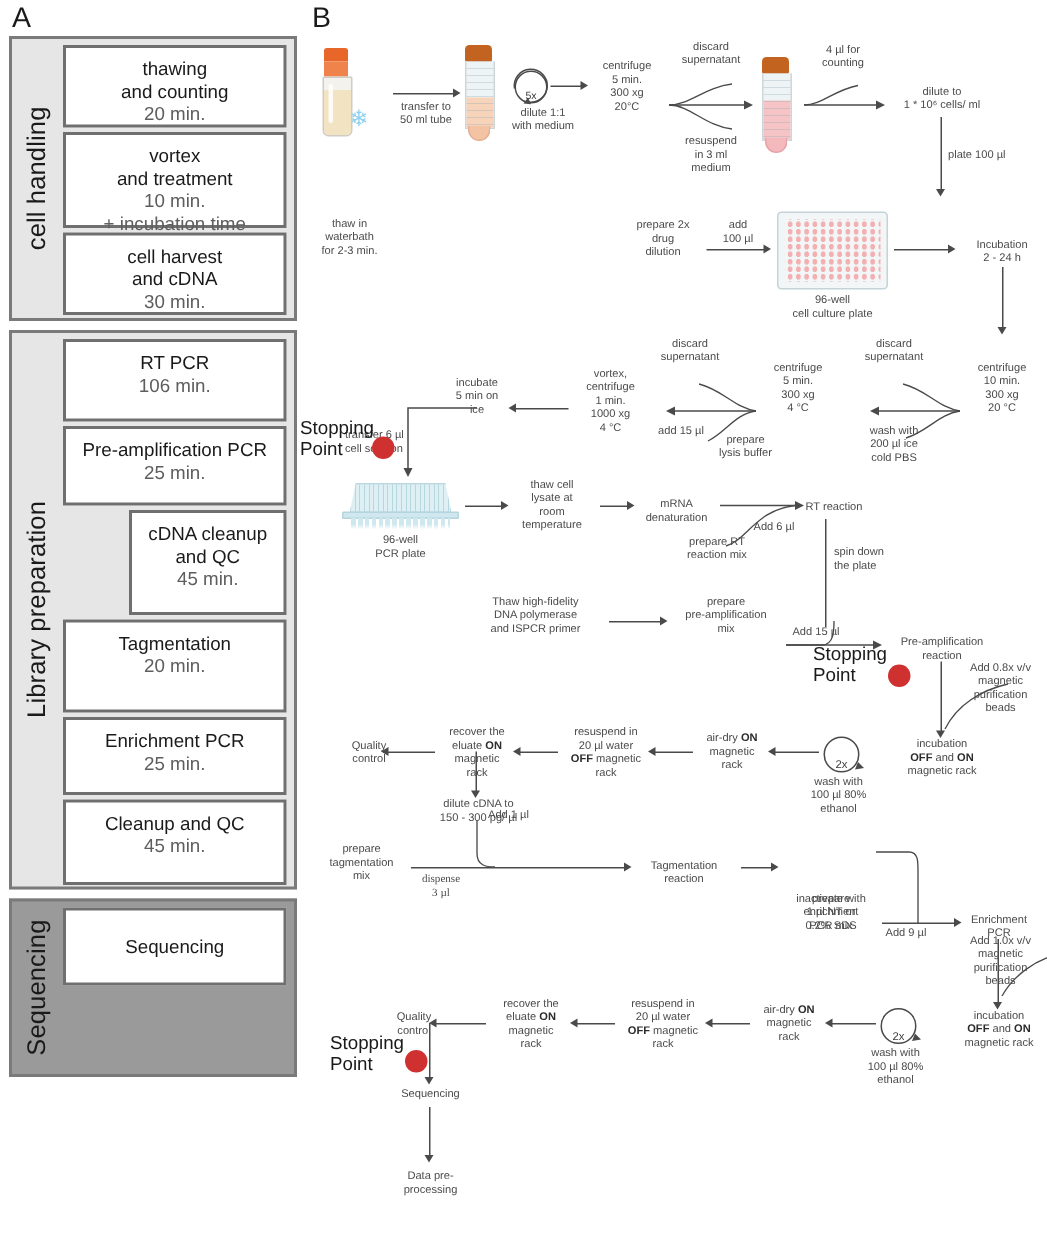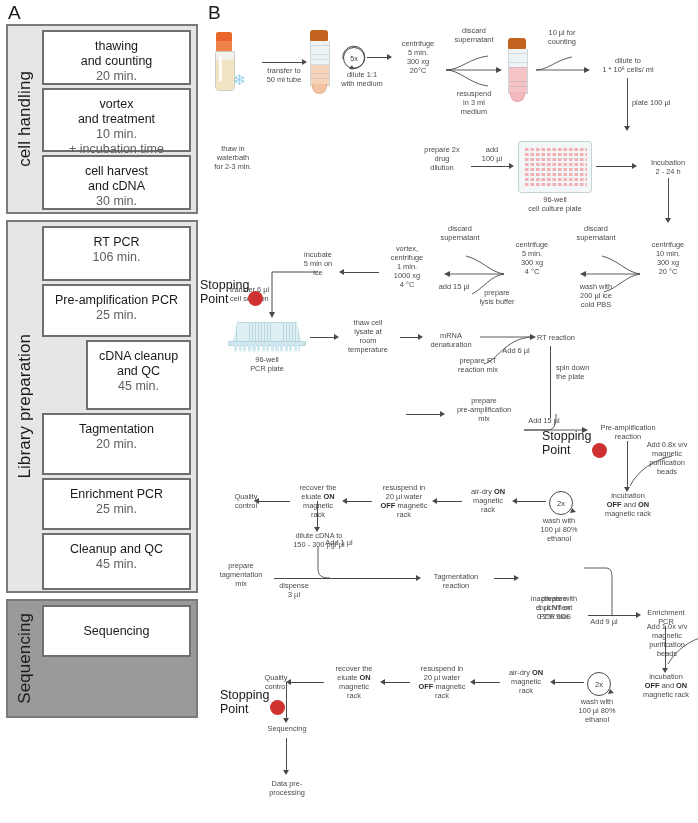--- a/index.html
+++ b/index.html
@@ -76,21 +76,21 @@
   .falcon .tip{position:absolute;left:3.5px;top:54px;width:15px;height:10px;background:#f3c3a4;
                border-radius:0 0 8px 8px;border:1px solid #e2b294;border-top:none;box-sizing:border-box;}
   .falcon .liq{position:absolute;left:0;bottom:0;width:100%;height:20px;background:#f7d3ba;}
   .falcon .grad{position:absolute;left:0;top:0;width:100%;height:100%;
     background:repeating-linear-gradient(to bottom,transparent 0 4px,rgba(150,170,180,.35) 4px 4.7px);}
   .falcon.pink .liq{background:#f6c3c6;height:26px;}
   .falcon.pink .tip{background:#f4b9bd;border-color:#e6a4a9;}
 
   
   .rep{position:absolute;width:20px;height:20px;border:1.1px solid #4a4a4a;border-radius:50%;
-       font-size:7px;color:#3a3a3a;display:flex;align-items:center;justify-content:center;}
+       font-size:7px;color:#3a3a3a;display:flex;align-items:flex-end;justify-content:center;}
   .rep.big{width:22px;height:22px;font-size:7.5px;}
 
   
   .plate96{position:absolute;width:74px;height:52px;background:#f2f6f7;
            border:1.4px solid #c3d3d8;border-radius:3px;box-sizing:border-box;padding:4px 4px;}
   .plate96 .wells{width:100%;height:100%;
     background-image:radial-gradient(circle, #f3b0b3 46%, transparent 48%);
     background-size:5.5px 5.0px;background-position:1px 1px;}
   
   .pcrplate{position:absolute;width:78px;height:32px;}
@@ -250,21 +250,21 @@
       <div class="grad"></div>
     </div>
     <div class="tip"></div>
   </div>
 
   <svg class="curve" style="left:328px;top:44px;" width="62" height="40" viewBox="0 0 62 40">
     <path d="M2,26 C14,26 22,16 38,13" fill="none" stroke="#4a4a4a" stroke-width=".9"></path>
     <line x1="2" y1="26" x2="50" y2="26" stroke="#4a4a4a" stroke-width=".9"></line>
     <polygon points="50,23 56,26 50,29" fill="#4a4a4a"></polygon>
   </svg>
-  <div class="lbl" style="left:330px;top:28px;width:52px;">10 µl for
+  <div class="lbl" style="left:330px;top:28px;width:52px;">4 µl for
 counting</div>
   <div class="lbl" style="left:382px;top:56px;width:80px;">dilute to
 1 * 10⁶ cells/ ml</div>
 
   <div class="ln v" style="left:421px;top:78px;height:50px;"></div>
   <div class="ar d" style="left:418px;top:126px;"></div>
   <div class="lbl left" style="left:426px;top:98px;width:52px;">plate 100 µl</div>
 
   <div class="lbl" style="left:210px;top:145px;width:52px;">prepare 2x
 drug
@@ -373,20 +373,23 @@
   </svg>
   <div class="lbl" style="left:244px;top:356px;width:56px;">prepare RT
 reaction mix</div>
   <div class="lbl" style="left:292px;top:346px;width:36px;">Add 6 µl</div>
   <div class="lbl" style="left:326px;top:333px;width:48px;">RT reaction</div>
 
   <div class="ln v" style="left:344px;top:346px;height:72px;"></div>
   <div class="lbl left" style="left:350px;top:363px;width:52px;">spin down
 the plate</div>
 
+  <div class="lbl" style="left:106px;top:396px;width:90px;">Thaw high-fidelity
+DNA polymerase
+and ISPCR primer</div>
   <div class="ln h" style="left:200px;top:414px;width:36px;"></div>
   <div class="ar r" style="left:234px;top:411px;"></div>
   <div class="lbl" style="left:240px;top:396px;width:76px;">prepare
 pre-amplification
 mix</div>
 
   <svg class="curve" style="left:316px;top:404px;" width="76" height="40" viewBox="0 0 76 40">
     <path d="M2,26 L26,26 C34,26 34,16 34,10" fill="none" stroke="#4a4a4a" stroke-width=".9" transform="translate(0,0)"></path>
     <line x1="2" y1="26" x2="60" y2="26" stroke="#4a4a4a" stroke-width=".9"></line>
     <polygon points="60,23 66,26 60,29" fill="#4a4a4a"></polygon>
@@ -442,21 +445,21 @@
   <div class="ln v" style="left:111px;top:501px;height:28px;"></div>
   <div class="ar d" style="left:108px;top:527px;"></div>
   <div class="lbl" style="left:76px;top:531px;width:74px;">dilute cDNA to
 150 - 300 pg/ µl</div>
 
   <div class="lbl" style="left:6px;top:561px;width:58px;">prepare
 tagmentation
 mix</div>
   <div class="ln h" style="left:68px;top:578px;width:144px;"></div>
   <div class="ar r" style="left:210px;top:575px;"></div>
-  <div class="lbl" style="left:64px;top:581px;width:48px;">dispense
+  <div class="lbl" style="left:64px;top:581px;width:48px;font-family:Liberation Serif, serif;">dispense
 3 µl</div>
 
   <svg class="curve" style="left:106px;top:545px;" width="60" height="40" viewBox="0 0 60 40">
     <path d="M6,2 L6,24 C6,32 12,33 18,33" fill="none" stroke="#4a4a4a" stroke-width=".9"></path>
   </svg>
   <div class="lbl" style="left:112px;top:538px;width:42px;">Add 1 µl</div>
 
   <div class="lbl" style="left:216px;top:572px;width:68px;">Tagmentation
 reaction</div>
 

